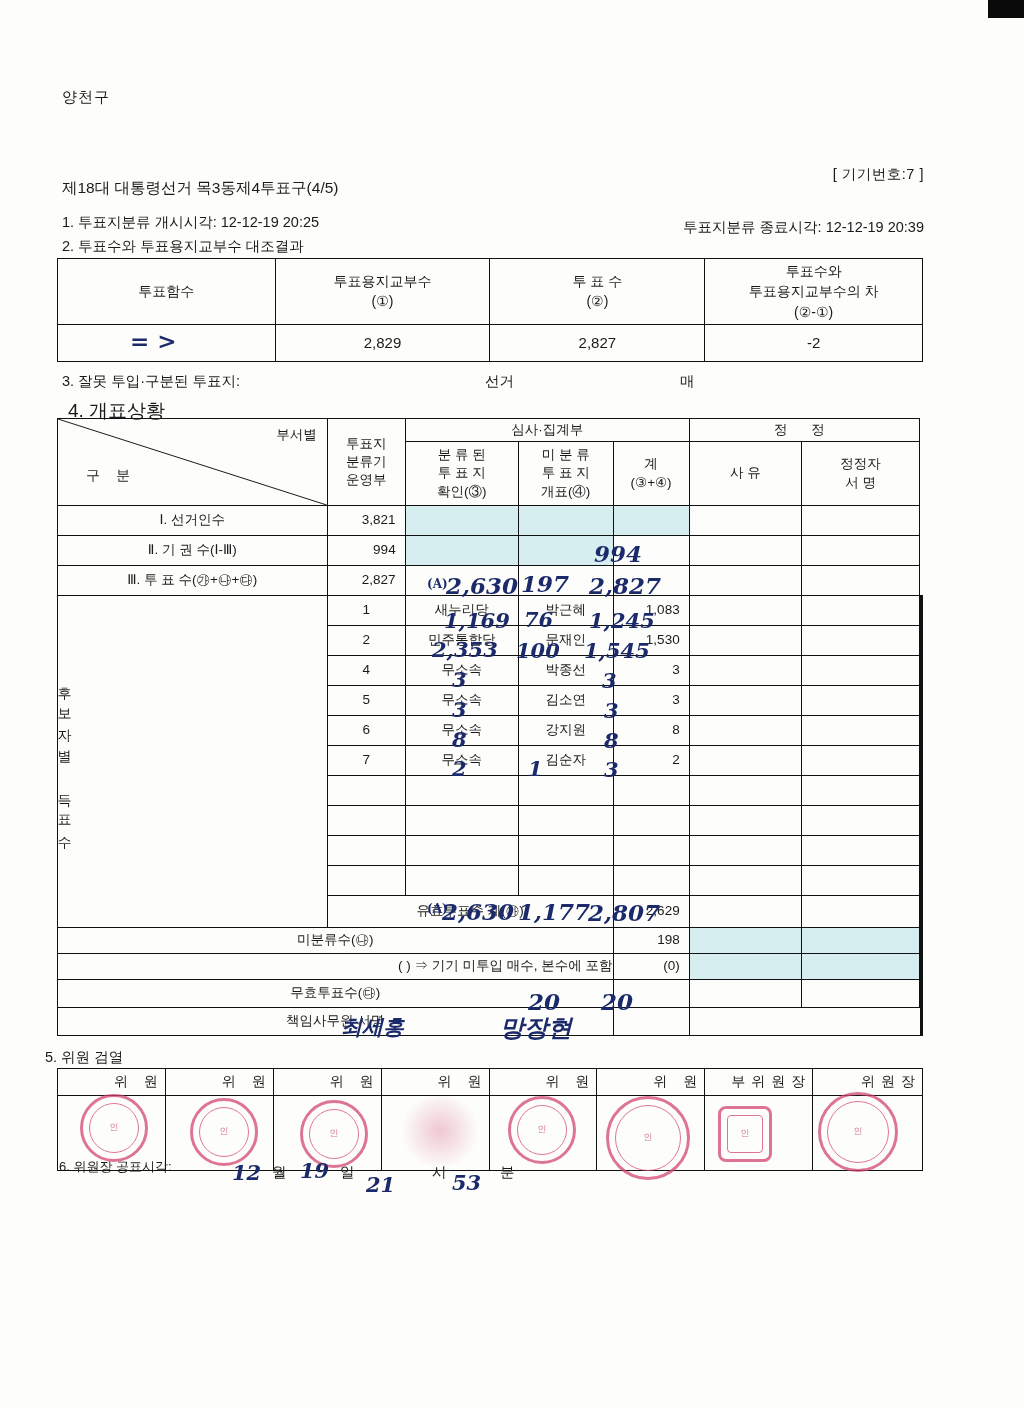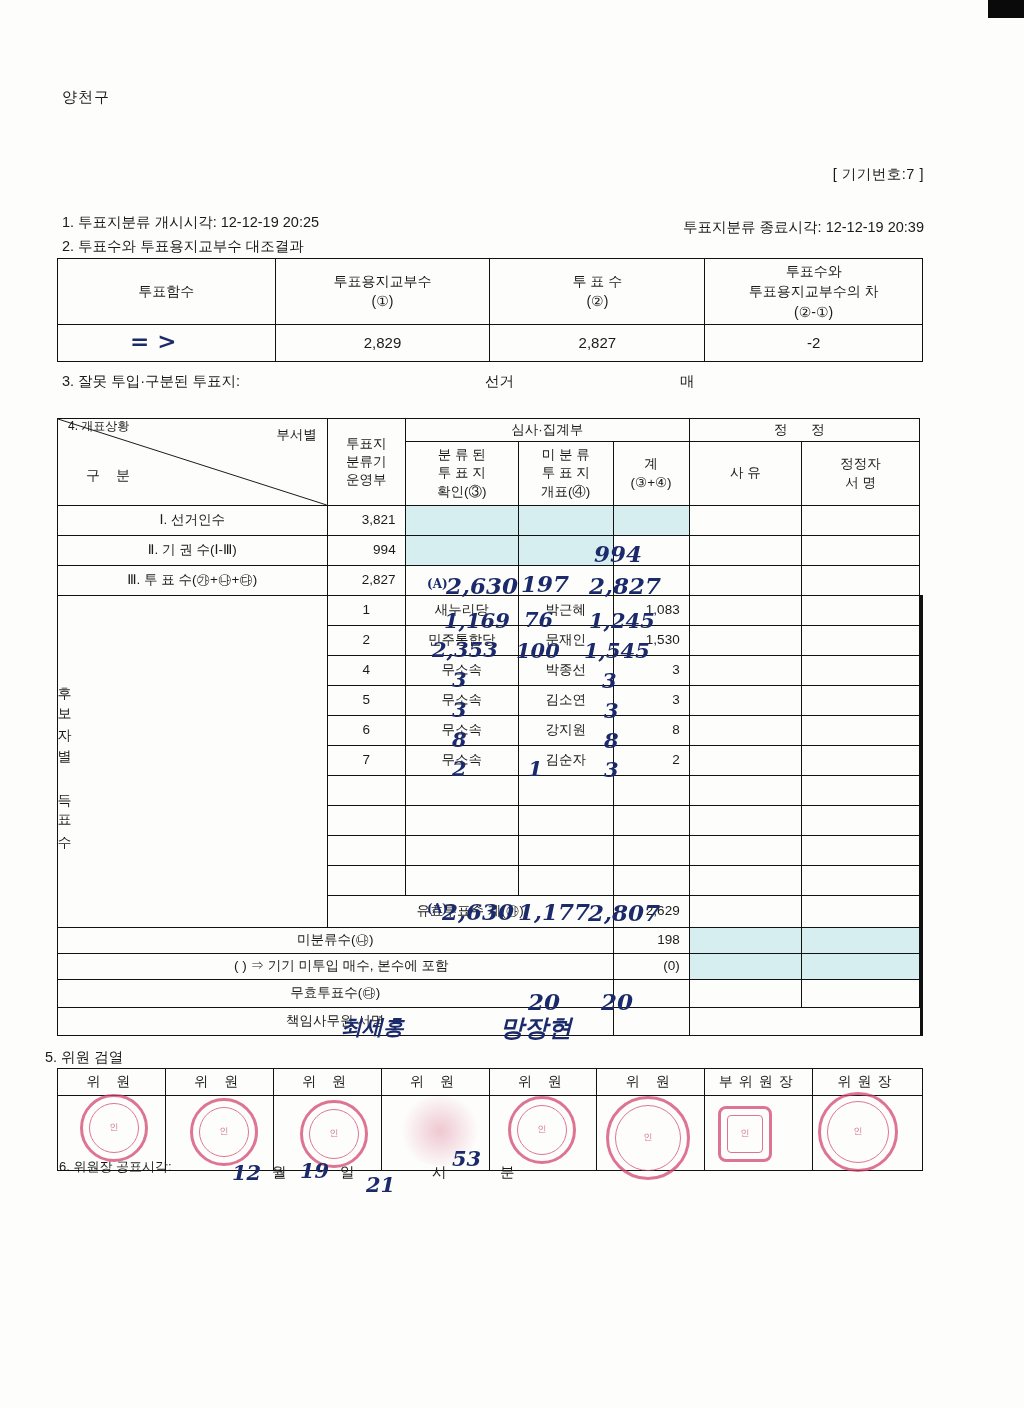--- a/index.html
+++ b/index.html
@@ -17,21 +17,21 @@
   .district{position:absolute;left:62px;top:88px;font-size:15px;letter-spacing:1px;}
   .doc-title{position:absolute;left:0;right:0;top:108px;text-align:center;font-size:29px;letter-spacing:14px;font-weight:bold;}
   .machine-no{position:absolute;right:100px;top:165px;font-size:14.5px;letter-spacing:.5px;}
   .subtitle{position:absolute;left:62px;top:178px;font-size:15.5px;}
   .line1{position:absolute;left:62px;top:213px;font-size:14.5px;}
   .line1b{position:absolute;right:100px;top:218px;font-size:14.5px;}
   .line2{position:absolute;left:62px;top:237px;font-size:14.5px;}
   .line3{position:absolute;left:62px;top:372px;font-size:14.5px;}
   .line3-a{position:absolute;left:485px;top:372px;font-size:14.5px;}
   .line3-b{position:absolute;left:680px;top:372px;font-size:14.5px;}
-  .line4{position:absolute;left:68px;top:398px;font-size:12px;margin-top:20px;}
+  .line4{position:absolute;left:68px;top:398px;font-size:19px;}
   .line5{position:absolute;left:45px;top:1048px;font-size:14.5px;}
   .line6{position:absolute;left:59px;top:1158px;font-size:13px;}
 
   
   table{border-collapse:collapse;}
   .t1{position:absolute;left:57px;top:258px;width:866px;}
   .t1 td{border:1px solid #111;text-align:center;font-size:14px;padding:2px 0;line-height:1.45;}
   .t1 .h{height:52px;}
   .t1 .v{height:32px;font-size:15px;}
 
@@ -56,33 +56,34 @@
   .hw.med{font-size:21px;}
 
   
   .stamp{position:absolute;border:3px solid #d2426b;border-radius:50%;width:62px;height:62px;opacity:.72;}
   .stamp .inner{position:absolute;inset:6px;border-radius:50%;border:1px solid #d2426b;color:#c33a63;font-size:9px;display:flex;align-items:center;justify-content:center;text-align:center;line-height:1.05;font-family:"DejaVu Serif",serif;}
   .stamp.sq{border-radius:8px;}
   .stamp.sq .inner{border-radius:4px;}
 
   .t3{position:absolute;left:57px;top:1068px;width:866px;}
   .t3 td{border:1px solid #111;font-size:14px;text-align:center;}
-  .t3 .hdr{height:24px;letter-spacing:6px;}
+  .t3 .hdr{height:24px;letter-spacing:6px;text-align:right;}
   .t3 .body{height:72px;}
   .smudge{position:absolute;border-radius:50%;background:radial-gradient(circle,rgba(200,60,100,.28),rgba(200,60,100,0) 70%);}
 </style>
 </head>
 <body>
 
 <div class="page">
 
   <div class="corner-black"></div>
 
   <div class="district">양천구</div>
   <div class="machine-no">[ 기기번호:7 ]</div>
+  <div class="subtitle">제18대 대통령선거 목3동제4투표구(4/5)</div>
   <div class="line1">1. 투표지분류 개시시각: 12-12-19  20:25</div>
   <div class="line1b">투표지분류 종료시각: 12-12-19  20:39</div>
   <div class="line2">2. 투표수와 투표용지교부수 대조결과</div>
   <div class="line3">3. 잘못 투입·구분된 투표지:</div>
   <div class="line3-a">선거</div>
   <div class="line3-b">매</div>
   <div class="line4">4. 개표상황</div>
   <div class="line5">5. 위원 검열</div>
   <div class="line6">6. 위원장 공표시각:</div>
 
@@ -318,21 +319,21 @@
       <td colspan="4">미분류수(㉯)</td>
       <td class="num">198</td>
       <td class="shade"></td>
       <td class="shade"></td>
       <td class="shade"></td>
       <td></td>
       <td></td>
     </tr>
 
     <tr style="height:26px">
-      <td colspan="4" style="text-align:center;padding-left:12px">(  ) ⇒ 기기 미투입 매수, 본수에 포함</td>
+      <td colspan="4" style="text-align:right;padding-left:12px">(  ) ⇒ 기기 미투입 매수, 본수에 포함</td>
       <td class="num">(0)</td>
       <td class="shade"></td>
       <td class="shade"></td>
       <td class="shade"></td>
       <td></td>
       <td></td>
     </tr>
 
     <tr style="height:28px">
       <td colspan="4">무효투표수(㉰)</td>
@@ -439,16 +440,16 @@
   <div class="stamp" style="left:818px;top:1092px;width:74px;height:74px;">
       <div class="inner">인</div>
     </div>
 
   <div class="hw med" style="left:232px;top:1160px;">12</div>
   <div style="position:absolute;left:272px;top:1163px;font-size:14.5px;">월</div>
   <div class="hw med" style="left:300px;top:1158px;">19</div>
   <div style="position:absolute;left:340px;top:1163px;font-size:14.5px;">일</div>
   <div class="hw med" style="left:366px;top:1172px;">21</div>
   <div style="position:absolute;left:432px;top:1163px;font-size:14.5px;">시</div>
-  <div class="hw med" style="left:452px;top:1146px;text-align:right;">53</div>
+  <div class="hw med" style="left:452px;top:1170px;text-align:right;">53</div>
   <div style="position:absolute;left:500px;top:1163px;font-size:14.5px;">분</div>
 
 </div>
 
 </body></html>

